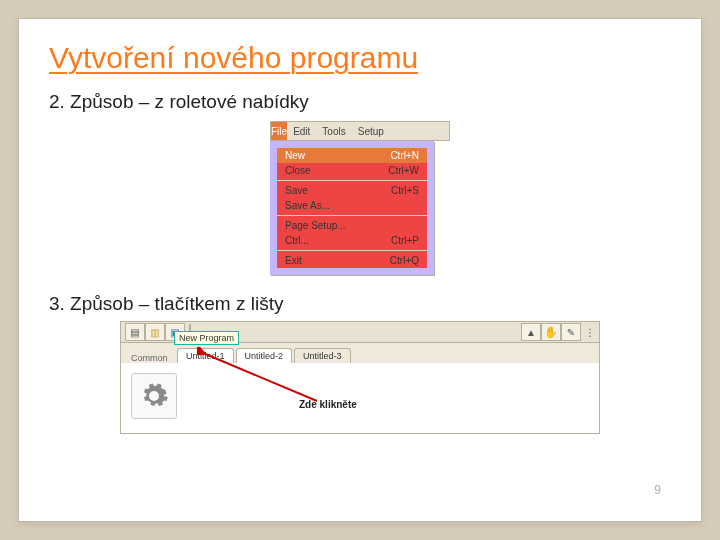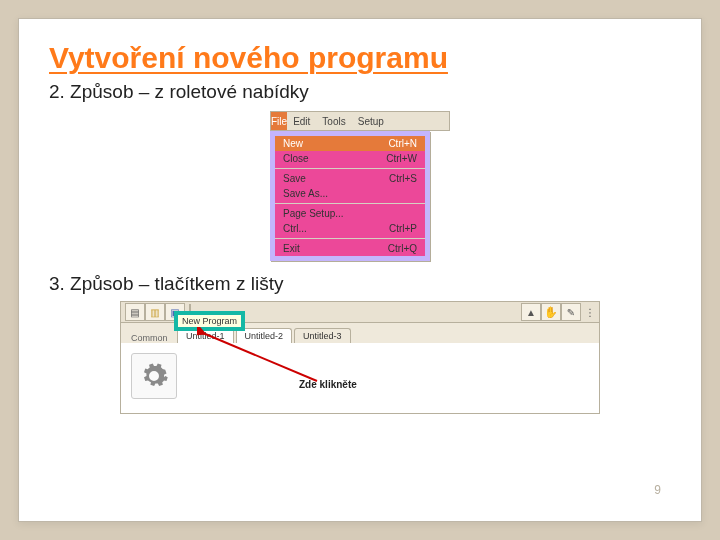--- a/index.html
+++ b/index.html
@@ -1,25 +1,25 @@
 <!DOCTYPE html>
 <html><head>
 <meta charset="utf-8">
 <style>
 html,body{margin:0;padding:0;height:100%;font-family:Verdana,Geneva,sans-serif}
 body{background:#d6cbb8;width:720px;height:540px;overflow:hidden;position:relative}
 .slide{position:absolute;left:18px;top:18px;right:18px;bottom:18px;background:#fff;border:1px solid #bfb7a8;box-shadow:inset 0 0 0 6px #fff,0 2px 8px rgba(0,0,0,.08)}
 .slide-inner{position:absolute;left:30px;top:22px;right:30px;bottom:18px}
-.title{color:#ff7a1a;font-size:30px;font-weight:700;text-decoration:underline;text-decoration-thickness:2px;text-underline-offset:4px;letter-spacing:0}
-.subhead{color:#222;font-size:19px;margin-top:6px}
+.title{color:#ff7a1a;font-size:30px;font-weight:400;text-decoration:underline;text-decoration-thickness:2px;text-underline-offset:4px;letter-spacing:0}
+.subhead{color:#222;font-size:19px;margin-top:16px}
 .fig1{margin:4px auto 0 auto;width:180px}
 .menubar{background:#e9e2d2;border:1px solid #b7b09d;display:flex;align-items:center;height:18px;font-size:10px;color:#444}
 .menubar .fileopen{background:#e57a3a;color:#fff;padding:0 0;height:100%;display:flex;align-items:center}
 .menubar span{padding:0 6px}
-.dropdown{background:#ec4899;border:5px solid #c4b5fd;width:150px;font-size:10px;color:#333;position:relative;box-shadow:1px 1px 0 #b4ad99}
+.dropdown{background:#ef4444;border:7px solid #c4b5fd;width:150px;font-size:10px;color:#333;position:relative;box-shadow:1px 1px 0 #b4ad99}
 .dd-row{display:flex;justify-content:space-between;padding:2px 8px}
 .dd-row.sel{background:#e57a3a;color:#fff}
 .dd-hr{border-top:1px solid #d6d0c2;margin:2px 0}
 .behind{position:absolute;left:150px;top:18px;width:120px;height:120px;background:#f2ece0;border:1px solid #c6bda9;z-index:-1}
 .behind .title2{background:#8a3b1a;color:#fff;font-size:12px;letter-spacing:1px;padding:2px 6px;margin:24px 6px 0 6px;font-family:"Trebuchet MS",sans-serif}
 .behind .monitor{position:absolute;right:10px;bottom:8px;width:52px;height:44px}
 .monitor-screen{width:46px;height:32px;border:2px solid #777;border-radius:4px;background:#fff}
 .monitor-base{width:22px;height:6px;background:#999;margin:2px auto 0 auto;border-radius:0 0 3px 3px}
 .fig1-wrap{position:relative;width:300px;margin:4px auto 0 auto;height:160px}
 .fig1-abs{position:absolute;left:60px;top:0}
@@ -27,21 +27,21 @@
 
 .fig2{margin:6px auto 0 auto;width:480px}
 .toolbar-a{background:#e9e2d2;border:1px solid #b7b09d;display:flex;align-items:center;height:20px;padding:0 4px;gap:4px}
 .tbtn{width:18px;height:16px;background:#f6f1e5;border:1px solid #b7b09d;display:flex;align-items:center;justify-content:center;font-size:10px;color:#555}
 .tbtn.no-border{border:none;background:transparent;width:10px}
 .tbtn.sep{width:0;border-left:1px solid #b7b09d;background:none;height:14px}
 .tabbar{background:#efe9db;border-left:1px solid #b7b09d;border-right:1px solid #b7b09d;display:flex;align-items:flex-end;height:20px;padding-left:6px;font-size:9px;color:#333}
 .side-label{width:46px;font-size:9px;color:#666;padding-left:4px}
 .tab{background:#fff;border:1px solid #b7b09d;border-bottom:none;padding:2px 8px;margin-right:2px;border-radius:3px 3px 0 0;white-space:nowrap}
 .tab.tooltip{position:relative}
-.tooltip-box{position:absolute;top:-18px;left:-4px;background:#ffffe1;border:4px solid #14b8a6;padding:1px 4px;font-size:9px;white-space:nowrap;color:#333}
+.tooltip-box{position:absolute;top:-18px;left:-4px;background:#ffffe1;border:1px solid #14b8a6;padding:1px 4px;font-size:9px;white-space:nowrap;color:#333}
 .canvas{background:#fff;border:1px solid #b7b09d;border-top:none;height:70px;position:relative}
 .gear-box{position:absolute;left:10px;top:10px;width:44px;height:44px;background:#f9f9f9;border:1px solid #ccc;border-radius:3px;display:flex;align-items:center;justify-content:center}
 .gear{width:30px;height:30px;color:#8a8a8a}
 .zde{position:absolute;left:178px;top:36px;font-size:10px;font-weight:700;color:#222}
 .arrow-svg{position:absolute;left:76px;top:-16px;width:130px;height:60px;pointer-events:none}
 .pagenum{position:absolute;right:10px;bottom:6px;color:#b8b0a0;font-size:12px}
 .fig2 .toolbar-a .group{display:flex;gap:0}
 .hand{font-size:11px}
 </style>
 </head>

